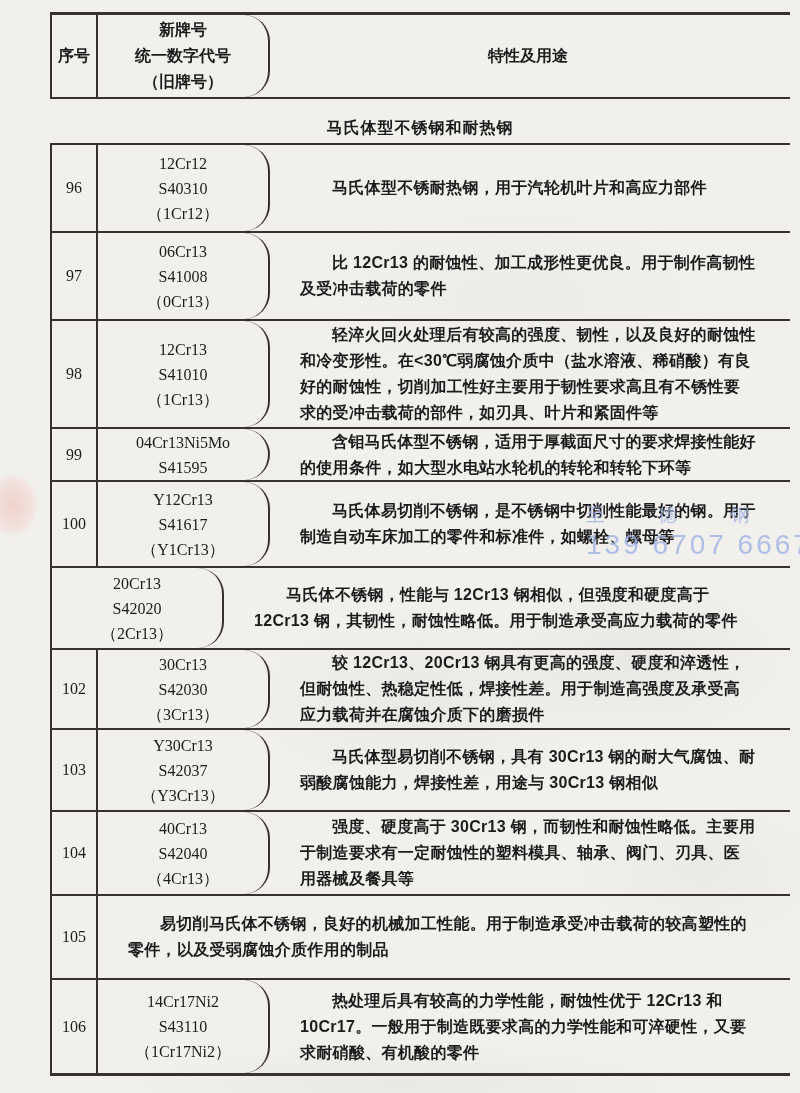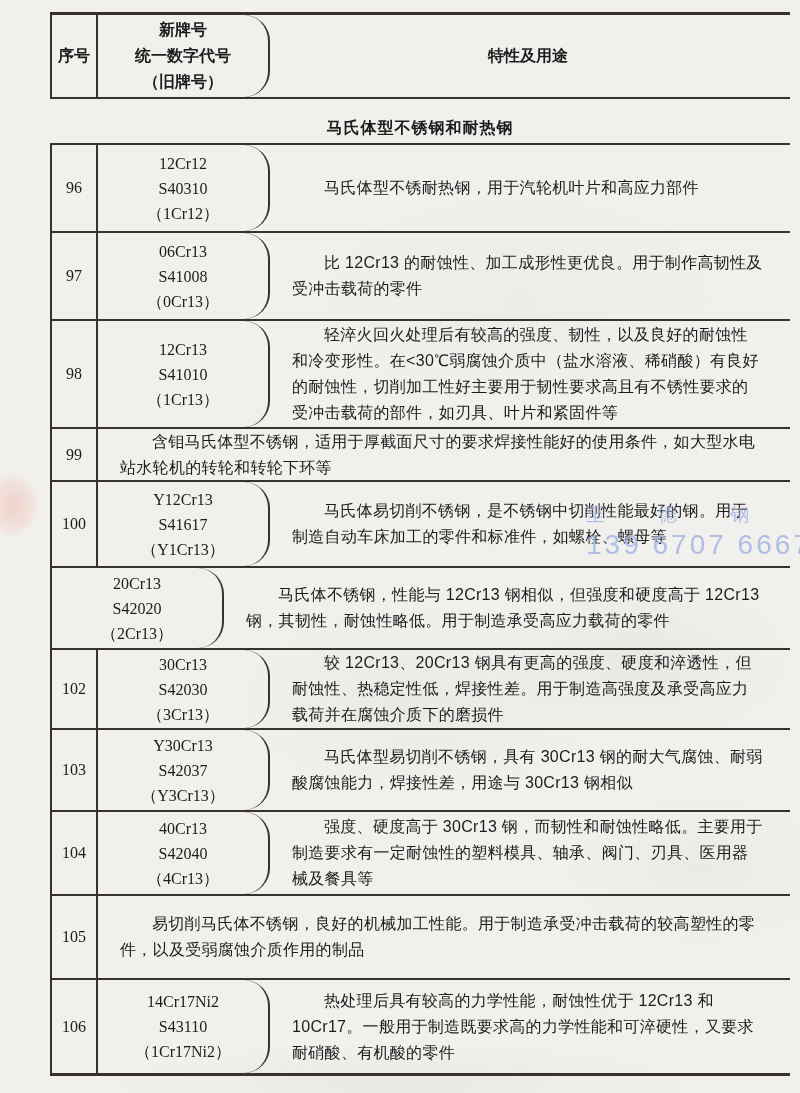--- a/index.html
+++ b/index.html
@@ -36,21 +36,21 @@
       font-family:"Liberation Serif",serif;font-size:16px;}
   .c2{width:172px;border-right:2px solid #35322f;align-items:center;text-align:center;
       font-family:"Liberation Serif",serif;font-size:16px;line-height:25px;border-radius:26px;}
   .c3{flex:1;padding:4px 18px 4px 14px;}
   .hdr{font-weight:bold;font-size:16px;line-height:26px;}
   .hdr-desc{align-items:center;}
   .header-row{height:84px;border-bottom:2px solid #35322f;}
   .section-row{height:30px;display:flex;align-items:center;justify-content:center;
       border-bottom:2px solid #35322f;font-weight:bold;font-size:16px;letter-spacing:1px;margin-top:14px;}
   .desc{font-size:16px;line-height:26px;letter-spacing:0.3px;}
-  .desc p{margin:8px;text-indent:2em;}
+  .desc p{margin:16px;text-indent:2em;font-weight:bold;}
   .grade-line{white-space:nowrap;}
   
   .r96{height:88px}.r97{height:88px}.r98{height:108px}.r99{height:53px}
   .r100{height:86px}.r101{height:82px}.r102{height:80px}.r103{height:82px}
   .r104{height:84px}.r105{height:84px}.r106{height:96px;border-bottom-width:3px}
 
   .watermark{position:absolute;left:586px;top:502px;pointer-events:none;opacity:0.8;}
   .wm-company{font-size:19px;letter-spacing:24px;color:#9fb2e4;white-space:nowrap;}
   .wm-phone{font-size:28px;letter-spacing:3px;color:#9fb2e4;white-space:nowrap;margin-top:1px;}
 </style>
@@ -107,20 +107,25 @@
       <div class="grade-line">S41010</div>
       <div class="grade-line">（1Cr13）</div>
     </div>
     <div class="cell c3 desc">
         <p>轻淬火回火处理后有较高的强度、韧性，以及良好的耐蚀性和冷变形性。在&lt;30℃弱腐蚀介质中（盐水溶液、稀硝酸）有良好的耐蚀性，切削加工性好主要用于韧性要求高且有不锈性要求的受冲击载荷的部件，如刃具、叶片和紧固件等</p>
       </div>
   </div>
 
   <div class="trow r99 bordered">
     <div class="cell c1">99</div>
+    <div class="cell c2">
+      <div class="grade-line">04Cr13Ni5Mo</div>
+      <div class="grade-line">S41595</div>
+      <div class="grade-line"></div>
+    </div>
     <div class="cell c3 desc">
         <p>含钼马氏体型不锈钢，适用于厚截面尺寸的要求焊接性能好的使用条件，如大型水电站水轮机的转轮和转轮下环等</p>
       </div>
   </div>
 
   <div class="trow r100 bordered">
     <div class="cell c1">100</div>
     <div class="cell c2">
       <div class="grade-line">Y12Cr13</div>
       <div class="grade-line">S41617</div>

